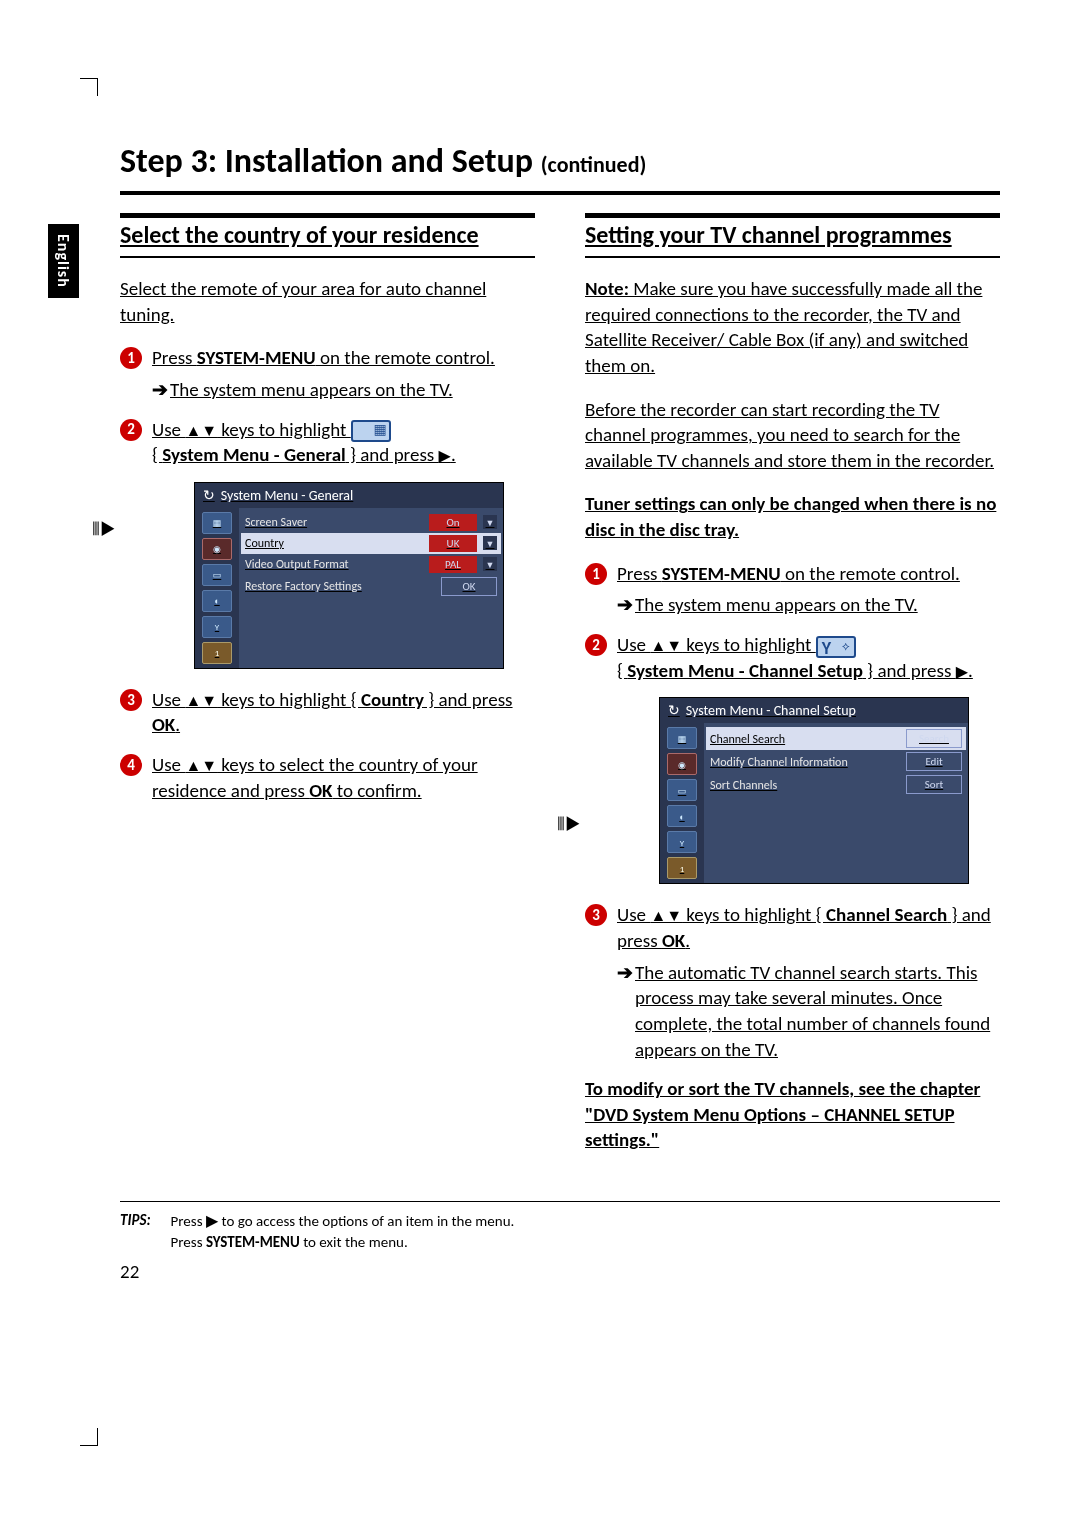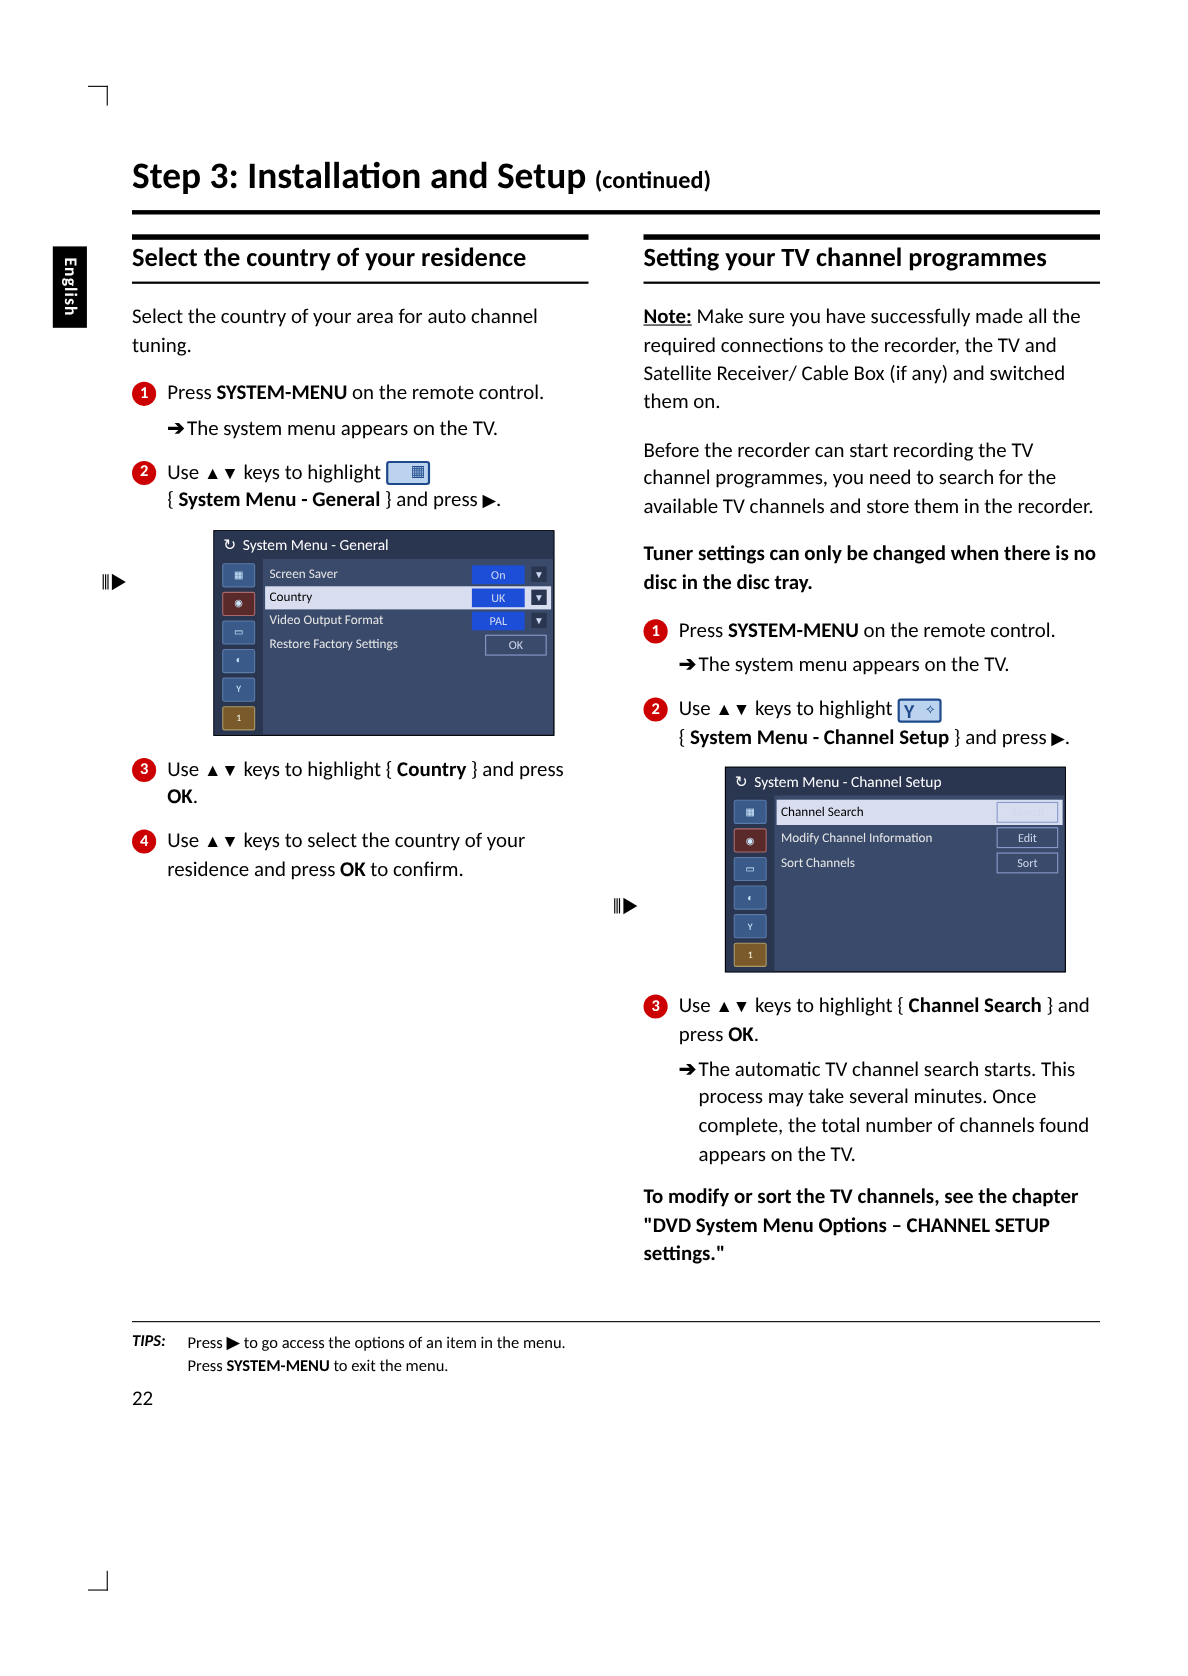--- a/index.html
+++ b/index.html
@@ -34,21 +34,21 @@
   }
   h1.page-title {
     font-size: 34px;
     font-weight: bold;
     border-bottom: 4px solid #000;
     padding-bottom: 10px;
     margin-bottom: 18px;
   }
   h1.page-title .cont { font-size: 22px; font-weight: bold; }
   .columns { display: flex; gap: 50px; }
-  .col { flex: 1; min-width: 0; }
+  .col { flex: 1; min-width: 0; text-decoration: underline; }
   h2.section-head {
     font-size: 24px;
     font-weight: bold;
     border-top: 5px solid #000;
     border-bottom: 2px solid #000;
     padding: 2px 0 6px 0;
     margin-bottom: 18px;
     line-height: 1.25;
   }
   .para { font-size: 19px; line-height: 1.35; margin-bottom: 18px; }
@@ -89,21 +89,21 @@
   .osd-left .li.red { background:#5a2a2a; border-color:#aa6a6a; }
   .osd-left .li.orange { background:#7a5a2a; border-color:#aa9a6a; color:#ffe; }
   .osd-pointer { position:relative; margin-left:22px; }
   .osd-pointer .ptr { position:absolute; left:-50px; top:36px; font-size:18px; color:#000; }
   .osd-pointer.low .ptr { top:116px; }
   .osd-right { flex:1; padding:6px; display:flex; flex-direction:column; gap:4px; }
   .osd-row { display:flex; align-items:center; gap:6px; font-size:12px; }
   .osd-row .label { flex:1; color:#e5e5e5; }
   .osd-row.hl { background:#d8def0; color:#000; padding:2px 4px; margin:-2px -4px; }
   .osd-row.hl .label { color:#000; font-weight:500;}
-  .osd-row .val-btn { width:48px; text-align:center; background:#1d4ed8; color:#cfd8ef; font-size:11px; padding:2px 0; }
+  .osd-row .val-btn { width:48px; text-align:center; background:#b91c1c; color:#cfd8ef; font-size:11px; padding:2px 0; }
   .osd-row .dd { width:14px; height:14px; background:#2a3550; display:flex; align-items:center; justify-content:center; font-size:9px; color:#cfd8ef; }
   .osd-row .act-btn { width:56px; text-align:center; border:1px solid #8a9acc; color:#cfd8ef; font-size:11px; padding:2px 0;}
 
   .tips-sep { border:none; border-top:1px solid #000; margin: 30px 0 8px 0; }
   .tips-row { display:flex; gap:20px; font-size:15px; font-style:italic; line-height:1.4; }
   .tips-label { font-weight:bold; font-style:italic; }
   .tips-body { font-style:normal; }
   .tips-body .bold { font-style:normal; }
   .page-num { position:absolute; bottom:-30px; left:0; font-size:19px; }
 </style>
@@ -120,21 +120,21 @@
   <h1 class="page-title">
     <span>Step 3: Installation and Setup</span>
     <span class="cont">(continued)</span>
   </h1>
 
   <div class="columns">
 
     <div class="col">
       <h2 class="section-head">Select the country of your residence</h2>
 
-      <div class="para">Select the country of your area for auto channel tuning.</div>
+      <div class="para">Select the remote of your area for auto channel tuning.</div>
 
       <div class="step">
         <span class="bullet-num">1</span>
         <span>Press </span><span class="bold">SYSTEM-MENU</span><span> on the remote control.</span>
       </div>
       <div class="result">The system menu appears on the TV.</div>
 
       <div class="step">
         <span class="bullet-num">2</span>
         <span>Use </span><span class="key-icon">▲▼</span><span> keys to highlight </span><span class="menu-icon general"></span><br>

